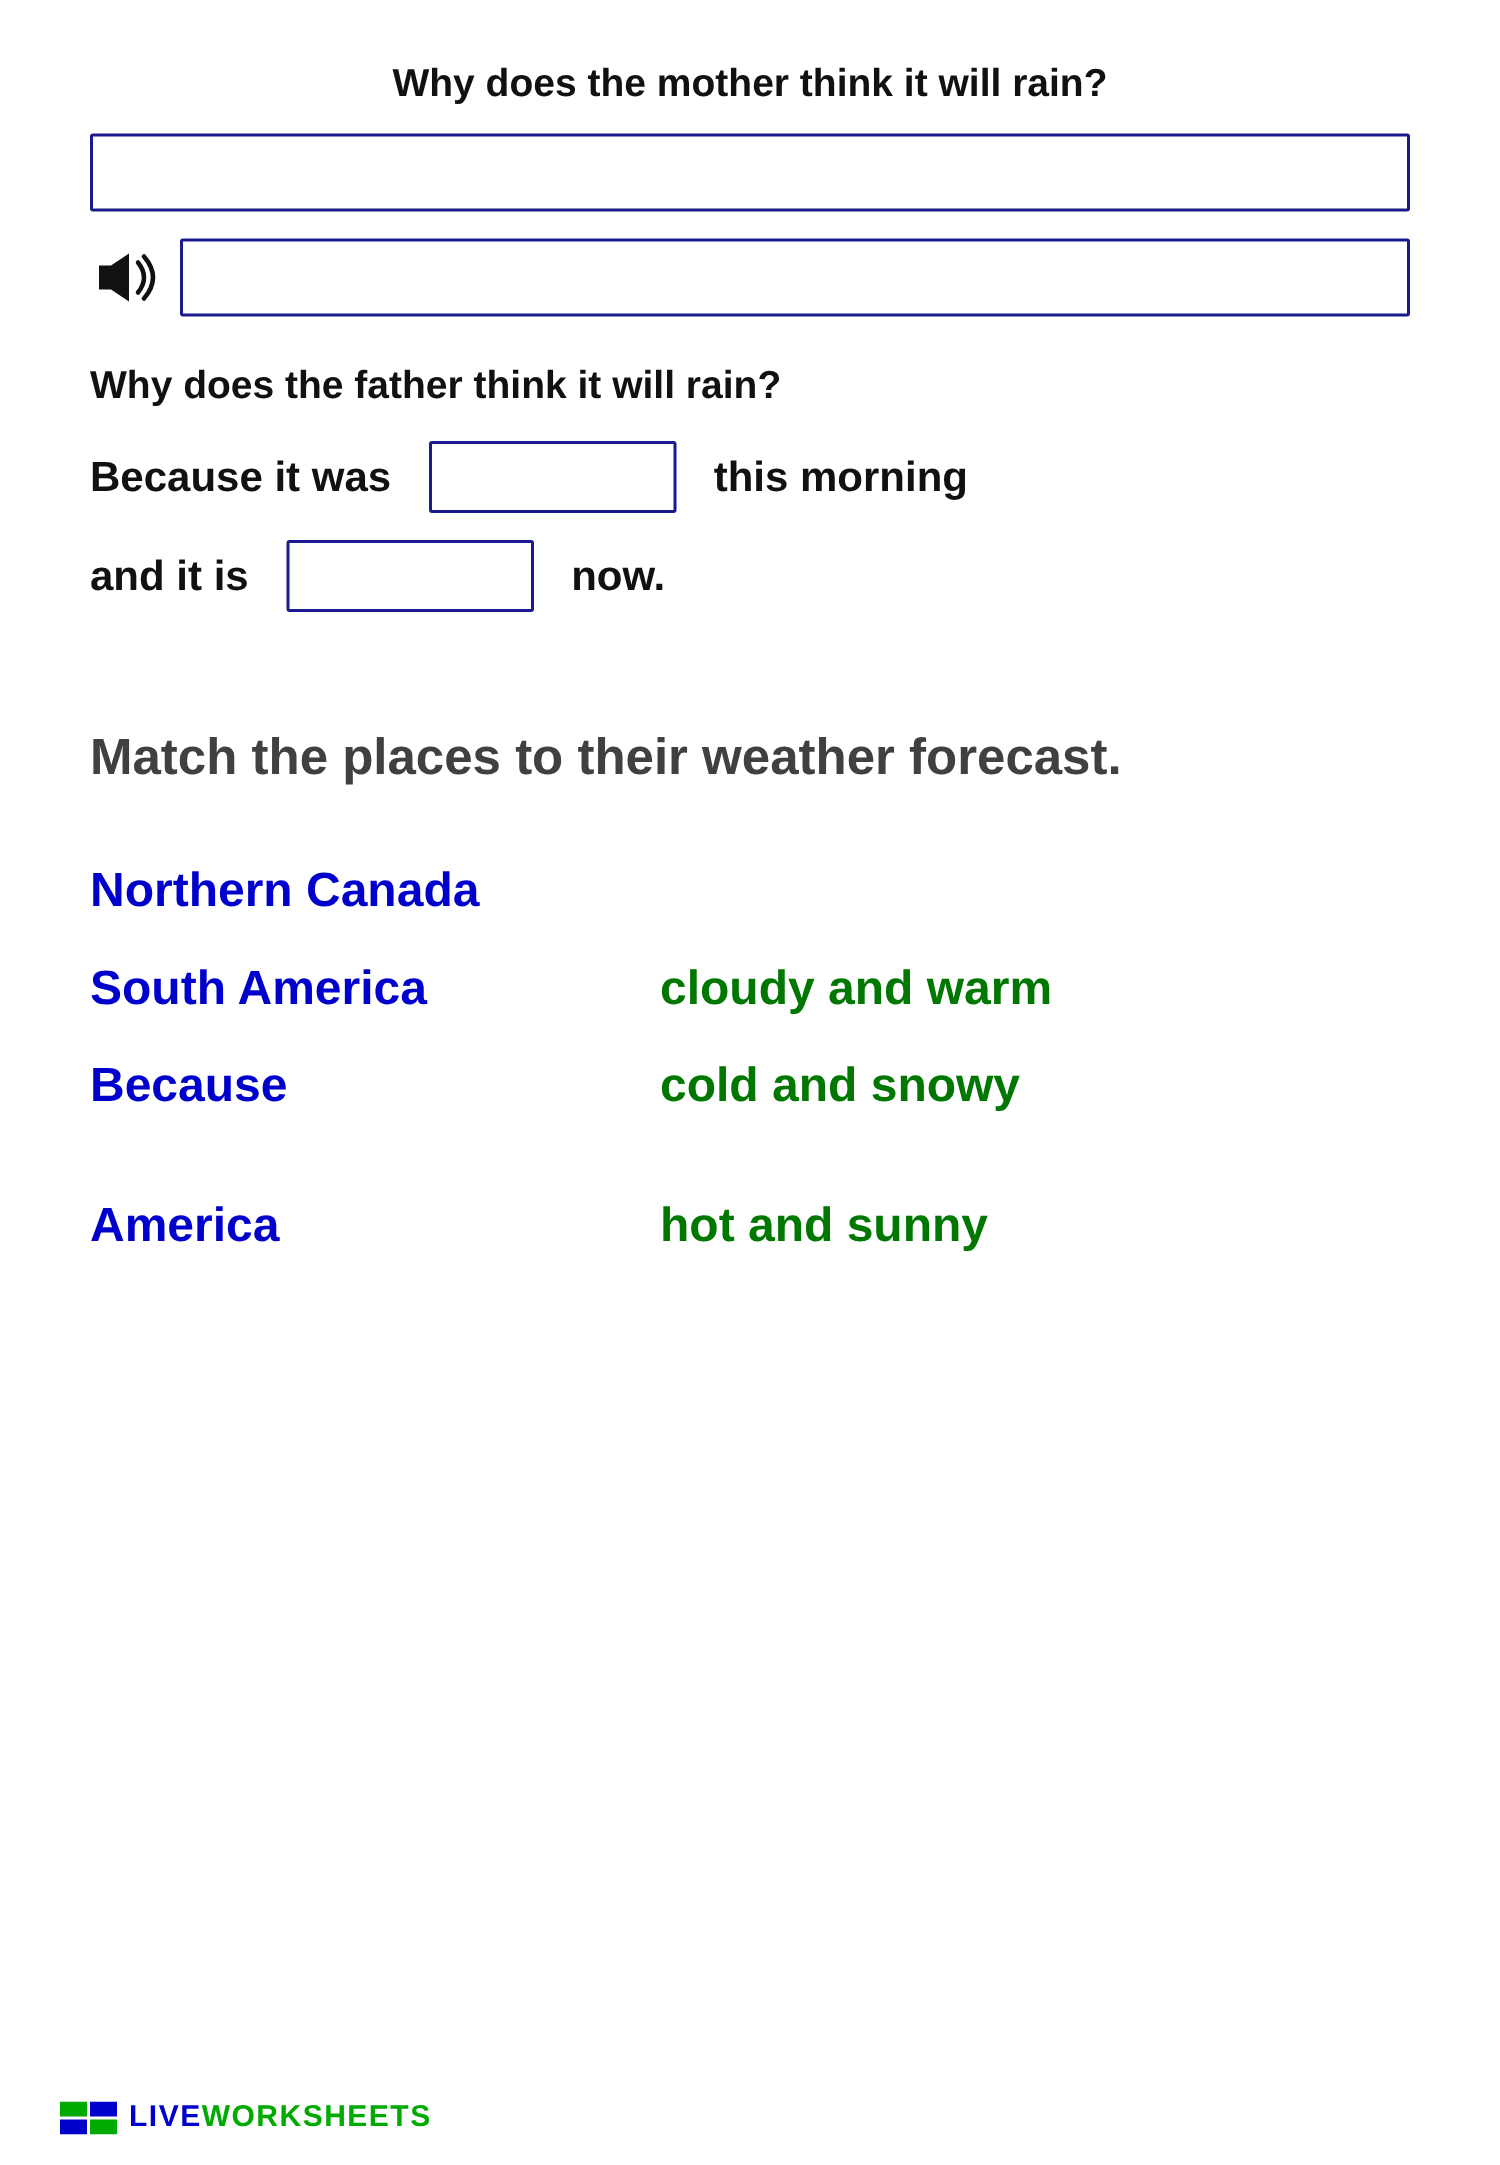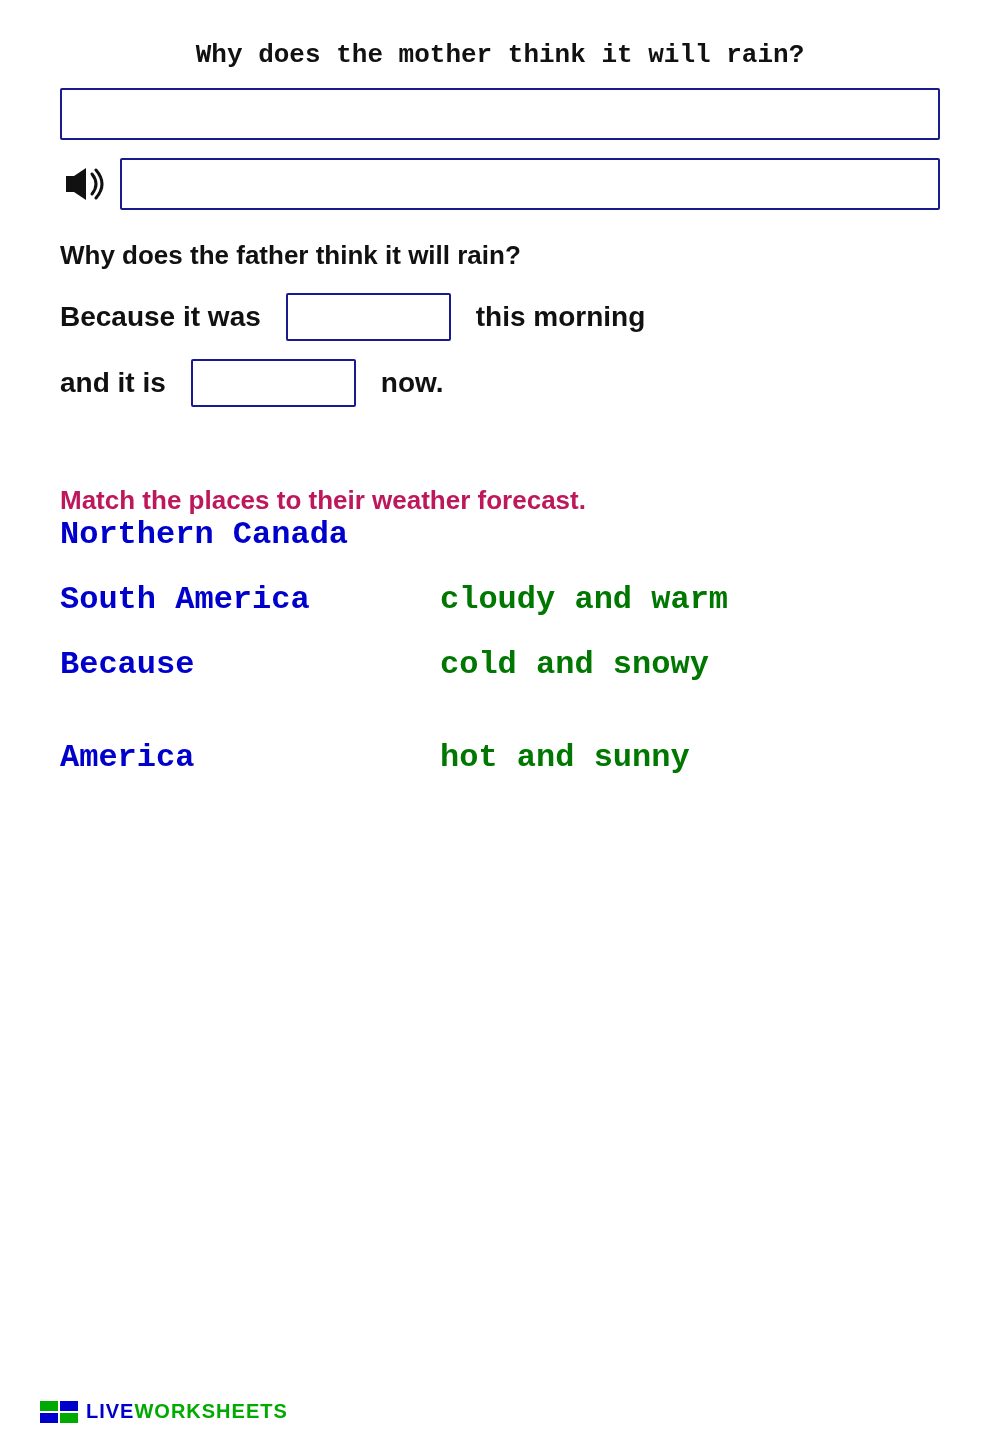--- a/index.html
+++ b/index.html
@@ -16,21 +16,20 @@
       padding: 40px 60px 40px 60px;
       position: relative;
     }
 
     .question-title {
       font-size: 26px;
       font-weight: bold;
       color: #111111;
       text-align: center;
       margin-bottom: 18px;
-      font-family: Liberation Mono, monospace;
     }
 
     .input-box-full {
       width: 100%;
       height: 52px;
       border: 2px solid #1a1a8c;
       border-radius: 2px;
       background: #fff;
       margin-bottom: 18px;
       padding: 0 8px;
@@ -76,28 +75,28 @@
       background: #fff;
       font-size: 20px;
       padding: 0 6px;
     }
 
     .spacer-large {
       height: 60px;
     }
 
     .match-title {
-      font-size: 26px;
-      font-weight: bold;
-      color: #be185d;
+      font-size: 34px;
+      font-weight: bold;
+      color: #404040;
+      margin-bottom: 50px;
     }
 
     .match-table {
       width: 100%;
-      font-family: Liberation Mono, monospace;
     }
 
     .match-row {
       display: flex;
       align-items: center;
       margin-bottom: 28px;
     }
 
     .match-place {
       font-size: 32px;

